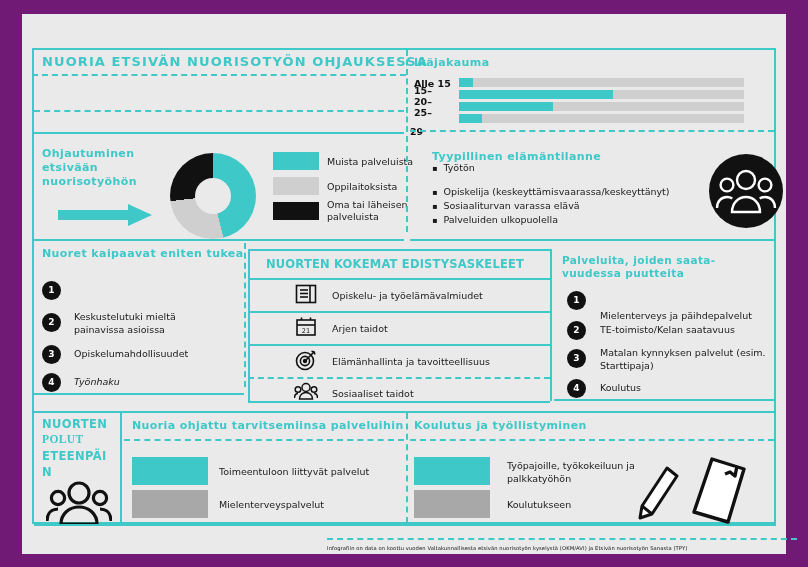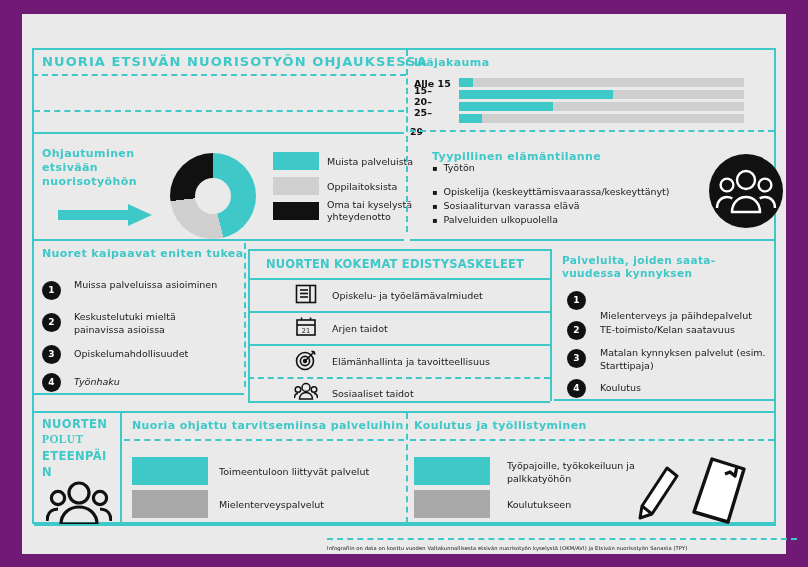--- a/index.html
+++ b/index.html
@@ -108,21 +108,21 @@
       <div id="donut-hole"></div>
     </div>
 
     <div class="lgbox" style="left:251px;top:138px;background:#3ec8c8;"></div>
     <div class="lglabel" style="left:305px;top:142px;">Muista palveluista</div>
 
     <div class="lgbox" style="left:251px;top:163px;background:#cfcfcf;"></div>
     <div class="lglabel" style="left:305px;top:167px;">Oppilaitoksista</div>
 
     <div class="lgbox" style="left:251px;top:188px;background:#111111;"></div>
-    <div class="lglabel" style="left:305px;top:185px;width:92px;">Oma tai kyselystä yhteydenotto</div>
+    <div class="lglabel" style="left:305px;top:185px;width:92px;">Oma tai läheisen palveluista</div>
 
     <div class="vr-dash" style="left:384px;top:122px;height:96px;"></div>
     <div class="hr-solid" style="left:12px;top:225px;width:370px;"></div>
 
     <div class="hd" style="left:410px;top:136px;font-size:11px;">Tyypillinen elämäntilanne</div>
 
     <div class="bul" style="left:410px;top:148px;">Työtön</div>
     <div class="bul" style="left:410px;top:172px;">Opiskelija (keskeyttämisvaarassa/keskeyttänyt)</div>
     <div class="bul" style="left:410px;top:186px;">Sosiaaliturvan varassa elävä</div>
     <div class="bul" style="left:410px;top:200px;">Palveluiden ulkopuolella</div>
@@ -137,21 +137,20 @@
         <circle cx="56" cy="31" r="6.4"></circle>
         <path d="M66 54c0-7-4.6-11-10-11-2 0-3.8.5-5.3 1.5"></path>
       </g>
     </svg>
 
     <div class="hr-solid" style="left:388px;top:225px;width:364px;"></div>
 
     <div class="hd" style="left:20px;top:233px;font-size:11px;">Nuoret kaipaavat eniten tukea</div>
 
     <div class="numc" style="left:20px;top:267px;">1</div>
-    <div class="numtxt" style="left:52px;top:265px;width:150px;">Muissa palveluissa asioiminen</div>
 
     <div class="numc" style="left:20px;top:299px;">2</div>
     <div class="numtxt" style="left:52px;top:297px;width:150px;">Keskustelutuki mieltä painavissa asioissa</div>
 
     <div class="numc" style="left:20px;top:331px;">3</div>
     <div class="numtxt" style="left:52px;top:334px;width:160px;">Opiskelumahdollisuudet</div>
 
     <div class="numc" style="left:20px;top:359px;">4</div>
     <div class="numtxt" style="left:52px;top:362px;width:150px;font-style:italic;">Työnhaku</div>
 
@@ -212,21 +211,21 @@
       </g>
     </svg>
     <div class="steptxt" style="left:310px;top:374px;">Sosiaaliset taidot</div>
 
     <div class="vr-solid" style="left:226px;top:235px;height:152px;"></div>
     <div class="vr-solid" style="left:528px;top:235px;height:152px;"></div>
     <div class="hr-solid" style="left:226px;top:387px;width:302px;"></div>
     <div class="hr-solid" style="left:226px;top:235px;width:302px;"></div>
 
     <div class="hd" style="left:540px;top:240px;font-size:10.5px;">Palveluita, joiden saata-</div>
-    <div class="hd" style="left:540px;top:253px;font-size:10.5px;">vuudessa kynnyksen</div>
+    <div class="hd" style="left:540px;top:253px;font-size:10.5px;">vuudessa puutteita</div>
 
     <div class="numc" style="left:545px;top:277px;">1</div>
     <div class="numtxt" style="left:578px;top:275px;width:160px;margin-top:21px;">Mielenterveys ja päihdepalvelut</div>
 
     <div class="numc" style="left:545px;top:307px;">2</div>
     <div class="numtxt" style="left:578px;top:310px;width:180px;">TE-toimisto/Kelan saatavuus</div>
 
     <div class="numc" style="left:545px;top:335px;">3</div>
     <div class="numtxt" style="left:578px;top:333px;width:176px;">Matalan kynnyksen palvelut (esim. Starttipaja)</div>
 

